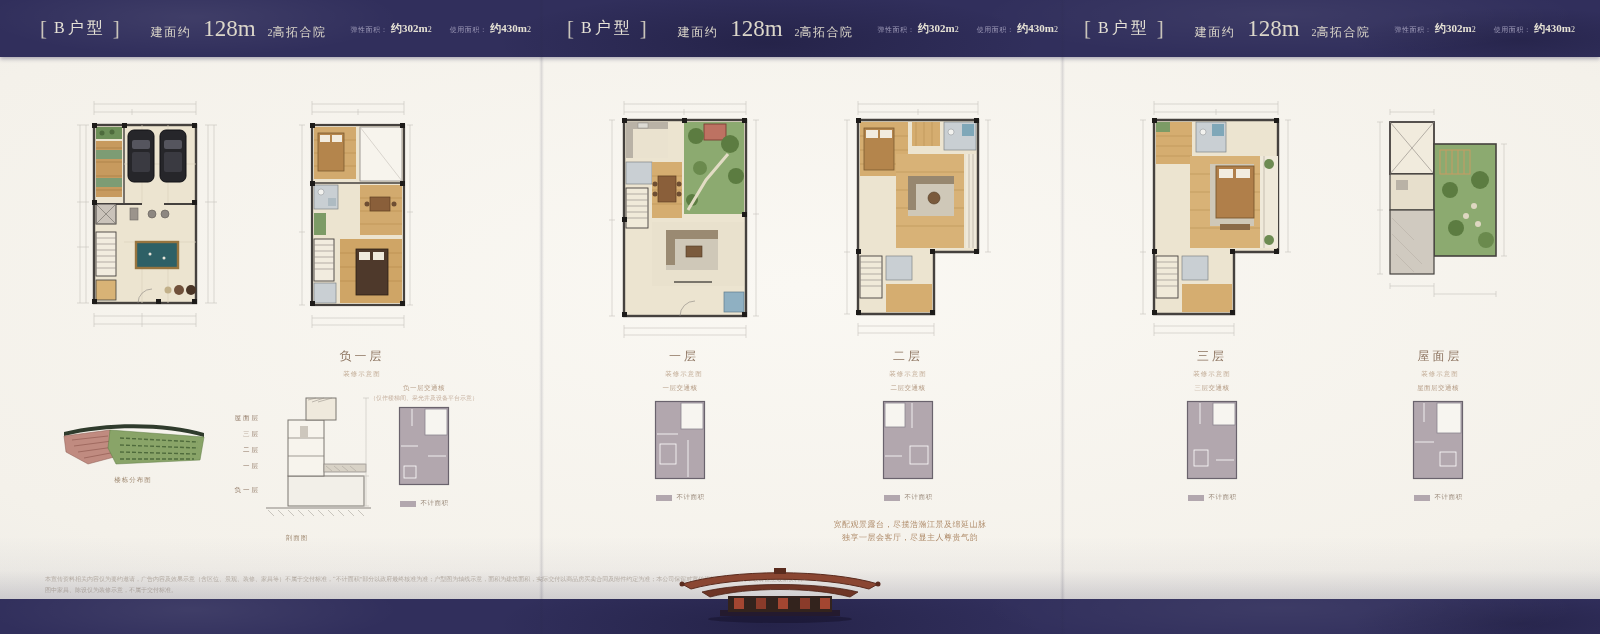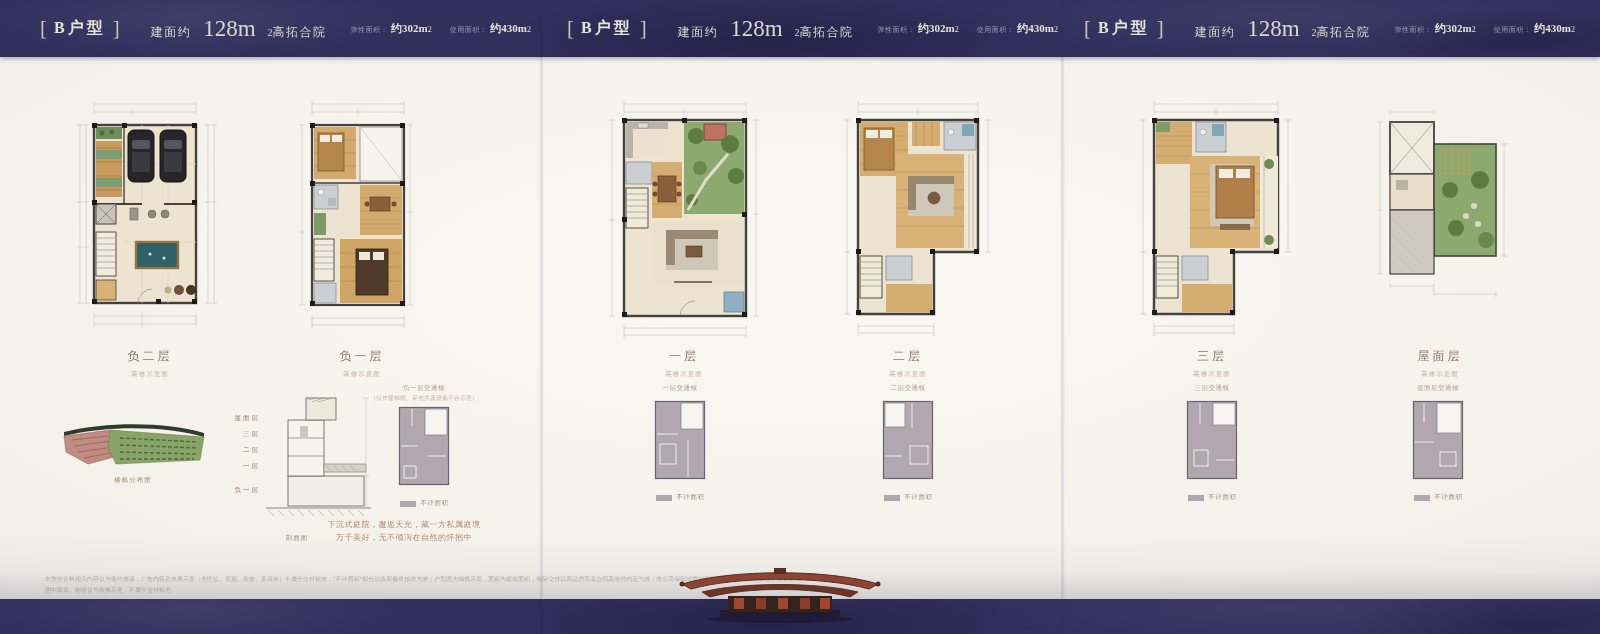--- a/index.html
+++ b/index.html
@@ -15,21 +15,21 @@
           radial-gradient(ellipse 260px 50px at 95% 70%, rgba(10,8,30,0.25), transparent 65%);}
   .band-top{top:0;height:57px;box-shadow:0 2px 4px rgba(40,38,80,0.35);}
   .band-bottom{top:599px;height:35px;}
   .main-shade{position:absolute;left:0;top:536px;width:1600px;height:63px;
         background:linear-gradient(180deg, rgba(49,47,92,0) 0%, rgba(49,47,92,0.04) 55%, rgba(62,62,100,0.20) 100%);}
   .fold{position:absolute;top:0;height:634px;width:5px;
         background:linear-gradient(90deg, rgba(40,40,70,0) 0%, rgba(40,40,70,0.13) 50%, rgba(40,40,70,0) 100%);}
   
   .hpanel{position:absolute;top:0;height:57px;display:flex;align-items:center;color:#ddd8cb;}
   .hbracket{font-size:21px;font-weight:400;color:#c9c4ba;padding:0 7px;}
-  .hname{font-size:16px;font-weight:bold;letter-spacing:3px;color:#e6e2d6;}
+  .hname{font-size:16px;font-weight:normal;letter-spacing:3px;color:#e6e2d6;}
   .htitle{margin-left:24px;display:flex;align-items:baseline;color:#dcd7ca;white-space:nowrap;}
   .t-sm{font-size:12px;letter-spacing:1.5px;text-align:right;}
   .t-num{font-size:23px;margin:0 12px;}
   .t-sup{font-size:10px;}
   .hstats{display:flex;margin-left:24px;align-items:baseline;white-space:nowrap;}
   .hstat{display:flex;align-items:baseline;margin-right:18px;justify-content:center;}
   .s-label{font-size:7px;color:#9f9bb9;margin-right:3px;letter-spacing:0.5px;}
   .s-value{font-size:11px;font-weight:bold;color:#e6e2d5;}
   .s-sup{font-size:8px;color:#e6e2d5;}
   
@@ -593,24 +593,20 @@
       <circle cx="122" cy="118" r="3" fill="#ded7c1"></circle>
     </g>
     <g>
       <rect x="34" y="104" width="44" height="64" fill="#d0cac0" stroke="#45413e" stroke-width="1.2"></rect>
       <line x1="36" y1="112" x2="58" y2="134" stroke="#bcb5aa" stroke-width="0.7"></line>
       <line x1="36" y1="128" x2="66" y2="158" stroke="#bcb5aa" stroke-width="0.7"></line>
       <line x1="40" y1="148" x2="58" y2="166" stroke="#bcb5aa" stroke-width="0.7"></line>
     </g>
   </svg>
 
-  <div class="flabel" style="left:80px">
-    <div class="f-main">负二层</div>
-    <div class="f-sub">装修示意图</div>
-  </div>
   <div class="flabel" style="left:292px">
     <div class="f-main">负一层</div>
     <div class="f-sub">装修示意图</div>
   </div>
   <div class="flabel" style="left:614px">
     <div class="f-main">一层</div>
     <div class="f-sub">装修示意图</div>
   </div>
   <div class="flabel" style="left:838px">
     <div class="f-main">二层</div>
@@ -750,23 +746,23 @@
       <line x1="3" y1="42" x2="22" y2="42" stroke="#ffffff" stroke-width="0.8"></line>
       <line x1="12" y1="3" x2="12" y2="22" stroke="#ffffff" stroke-width="0.8"></line>
       <rect x="28" y="52" width="16" height="14" fill="none" stroke="#ffffff" stroke-width="0.8"></rect>
     </svg>
     <div class="m-legend">
       <span class="m-swatch"></span>
       <span class="m-ltext">不计面积</span>
     </div>
   </div>
 
-  <div class="copy" style="left:289px">
-    <div>下沉式庭院，邂逅天光，藏一方私属庭境</div>
-    <div>万千美好，无不倾泻在自然的怀抱中</div>
+  <div class="copy" style="left:795px">
+    <div>宽配观景露台，尽揽浩瀚江景及绵延山脉</div>
+    <div>独享一层会客厅，尽显主人尊贵气韵</div>
   </div>
 
   <div class="footer-line fl1">本宣传资料相关内容仅为要约邀请，广告内容及效果示意（含区位、景观、装修、家具等）不属于交付标准，“不计面积”部分以政府最终核准为准；户型图为轴线示意，面积为建筑面积，实际交付以商品房买卖合同及附件约定为准；本公司保留对宣传资料修改的权利，敬请留意最新资料。</div>
   <div class="footer-line fl2">图中家具、陈设仅为装修示意，不属于交付标准。</div>
 
   <div class="main-shade"></div>
   <div class="band band-bottom"></div>
 
   <svg class="roof-deco" width="216" height="64" viewBox="0 0 216 64">
     <ellipse cx="108" cy="59" rx="72" ry="4" fill="rgba(20,15,40,0.5)"></ellipse>

